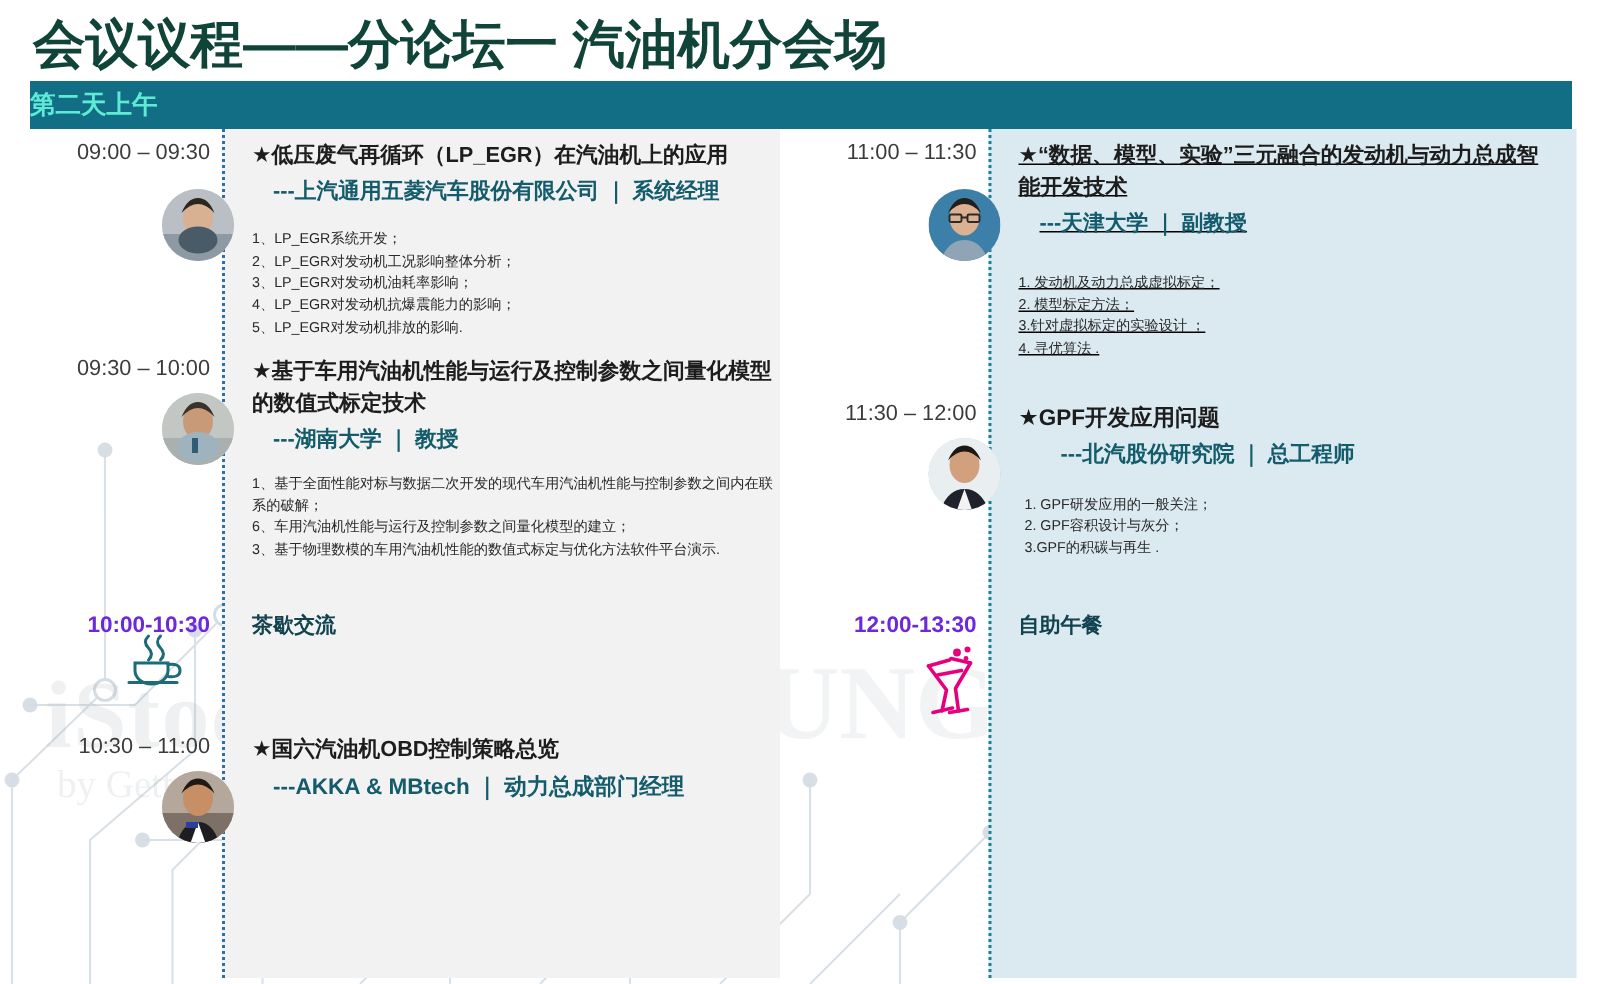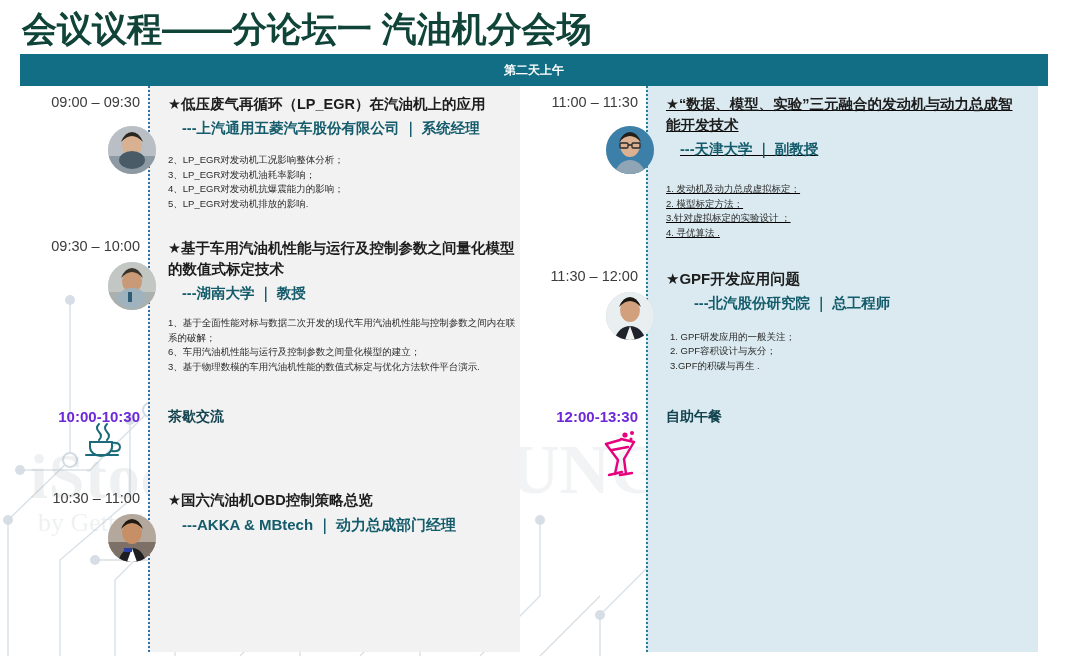--- a/index.html
+++ b/index.html
@@ -75,35 +75,35 @@
     position: absolute;
     left: 20px;
     top: 54px;
     width: 1028px;
     height: 32px;
     background: #116e85;
     z-index: 5;
   }
   #day-banner span {
     display: block;
-    text-align: center;
+    text-align: left;
     line-height: 32px;
-    color: #ffffff;
-    font-size: 12px;
+    color: #5eead4;
+    font-size: 17px;
     font-weight: bold;
   }
 
   
   .column {
     position: absolute;
     top: 86px;
     z-index: 2;
   }
   #col-left  { left: 20px;  width: 500px; height: 566px; }
-  #col-right { left: 538px; width: 500px; height: 430px; }
+  #col-right { left: 551px; width: 500px; height: 430px; }
 
   .col-panel {
     position: absolute;
     top: 0;
     height: 566px;
   }
   #panel-left {
     left: 128px;
     width: 372px;
     background: #f2f2f2;
@@ -262,20 +262,21 @@
         <rect y="30" width="48" height="18" fill="#8d9aa3"></rect>
         <ellipse cx="24" cy="19" rx="10" ry="12" fill="#d8b193"></ellipse>
         <path d="M13 16 q11 -12 22 0 q-4 -10 -11 -10 q-7 0 -11 10z" fill="#2b2620"></path>
         <ellipse cx="24" cy="34" rx="13" ry="9" fill="#4a5b68"></ellipse>
       </svg>
     </div>
     <div class="body" style="top:0;">
       <div class="title-line">★低压废气再循环（LP_EGR）在汽油机上的应用</div>
       <div class="affil">---上汽通用五菱汽车股份有限公司 ｜ 系统经理</div>
       <ul class="bullets" style="margin-top:14px;">
+        <li>1、LP_EGR系统开发；</li>
         <li>2、LP_EGR对发动机工况影响整体分析；</li>
         <li>3、LP_EGR对发动机油耗率影响；</li>
         <li>4、LP_EGR对发动机抗爆震能力的影响；</li>
         <li>5、LP_EGR对发动机排放的影响.</li>
       </ul>
     </div>
   </div>
 
   <div class="session" style="top:152px;">
     <div class="time">09:30 – 10:00</div>

